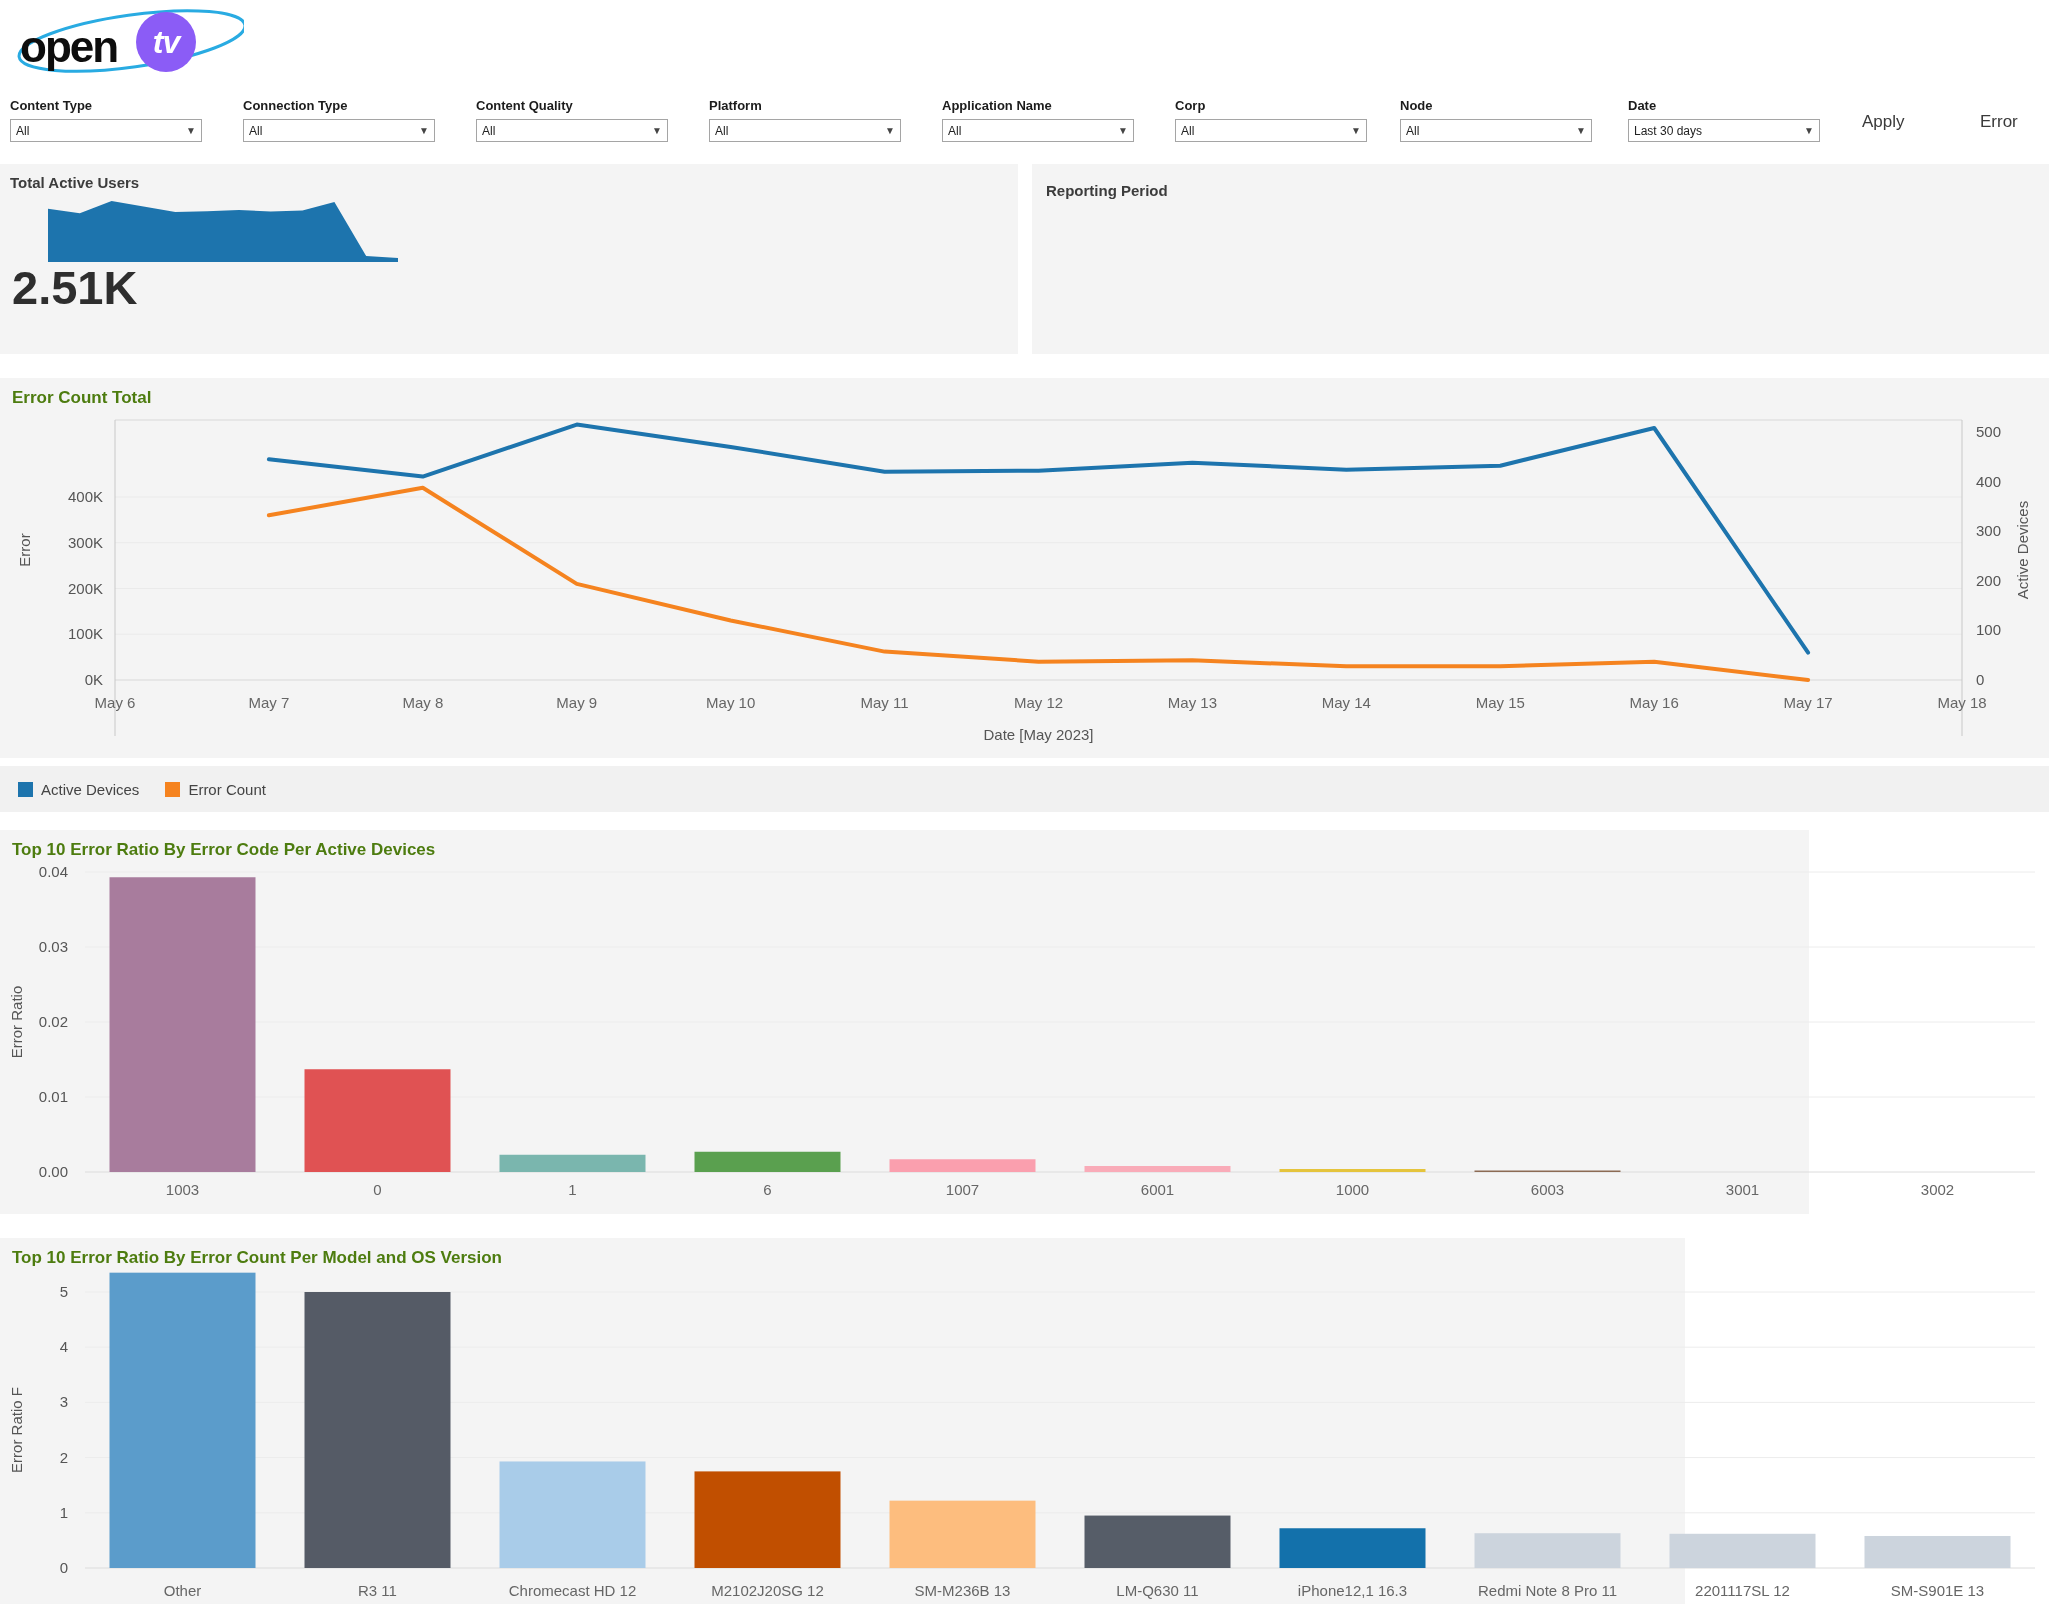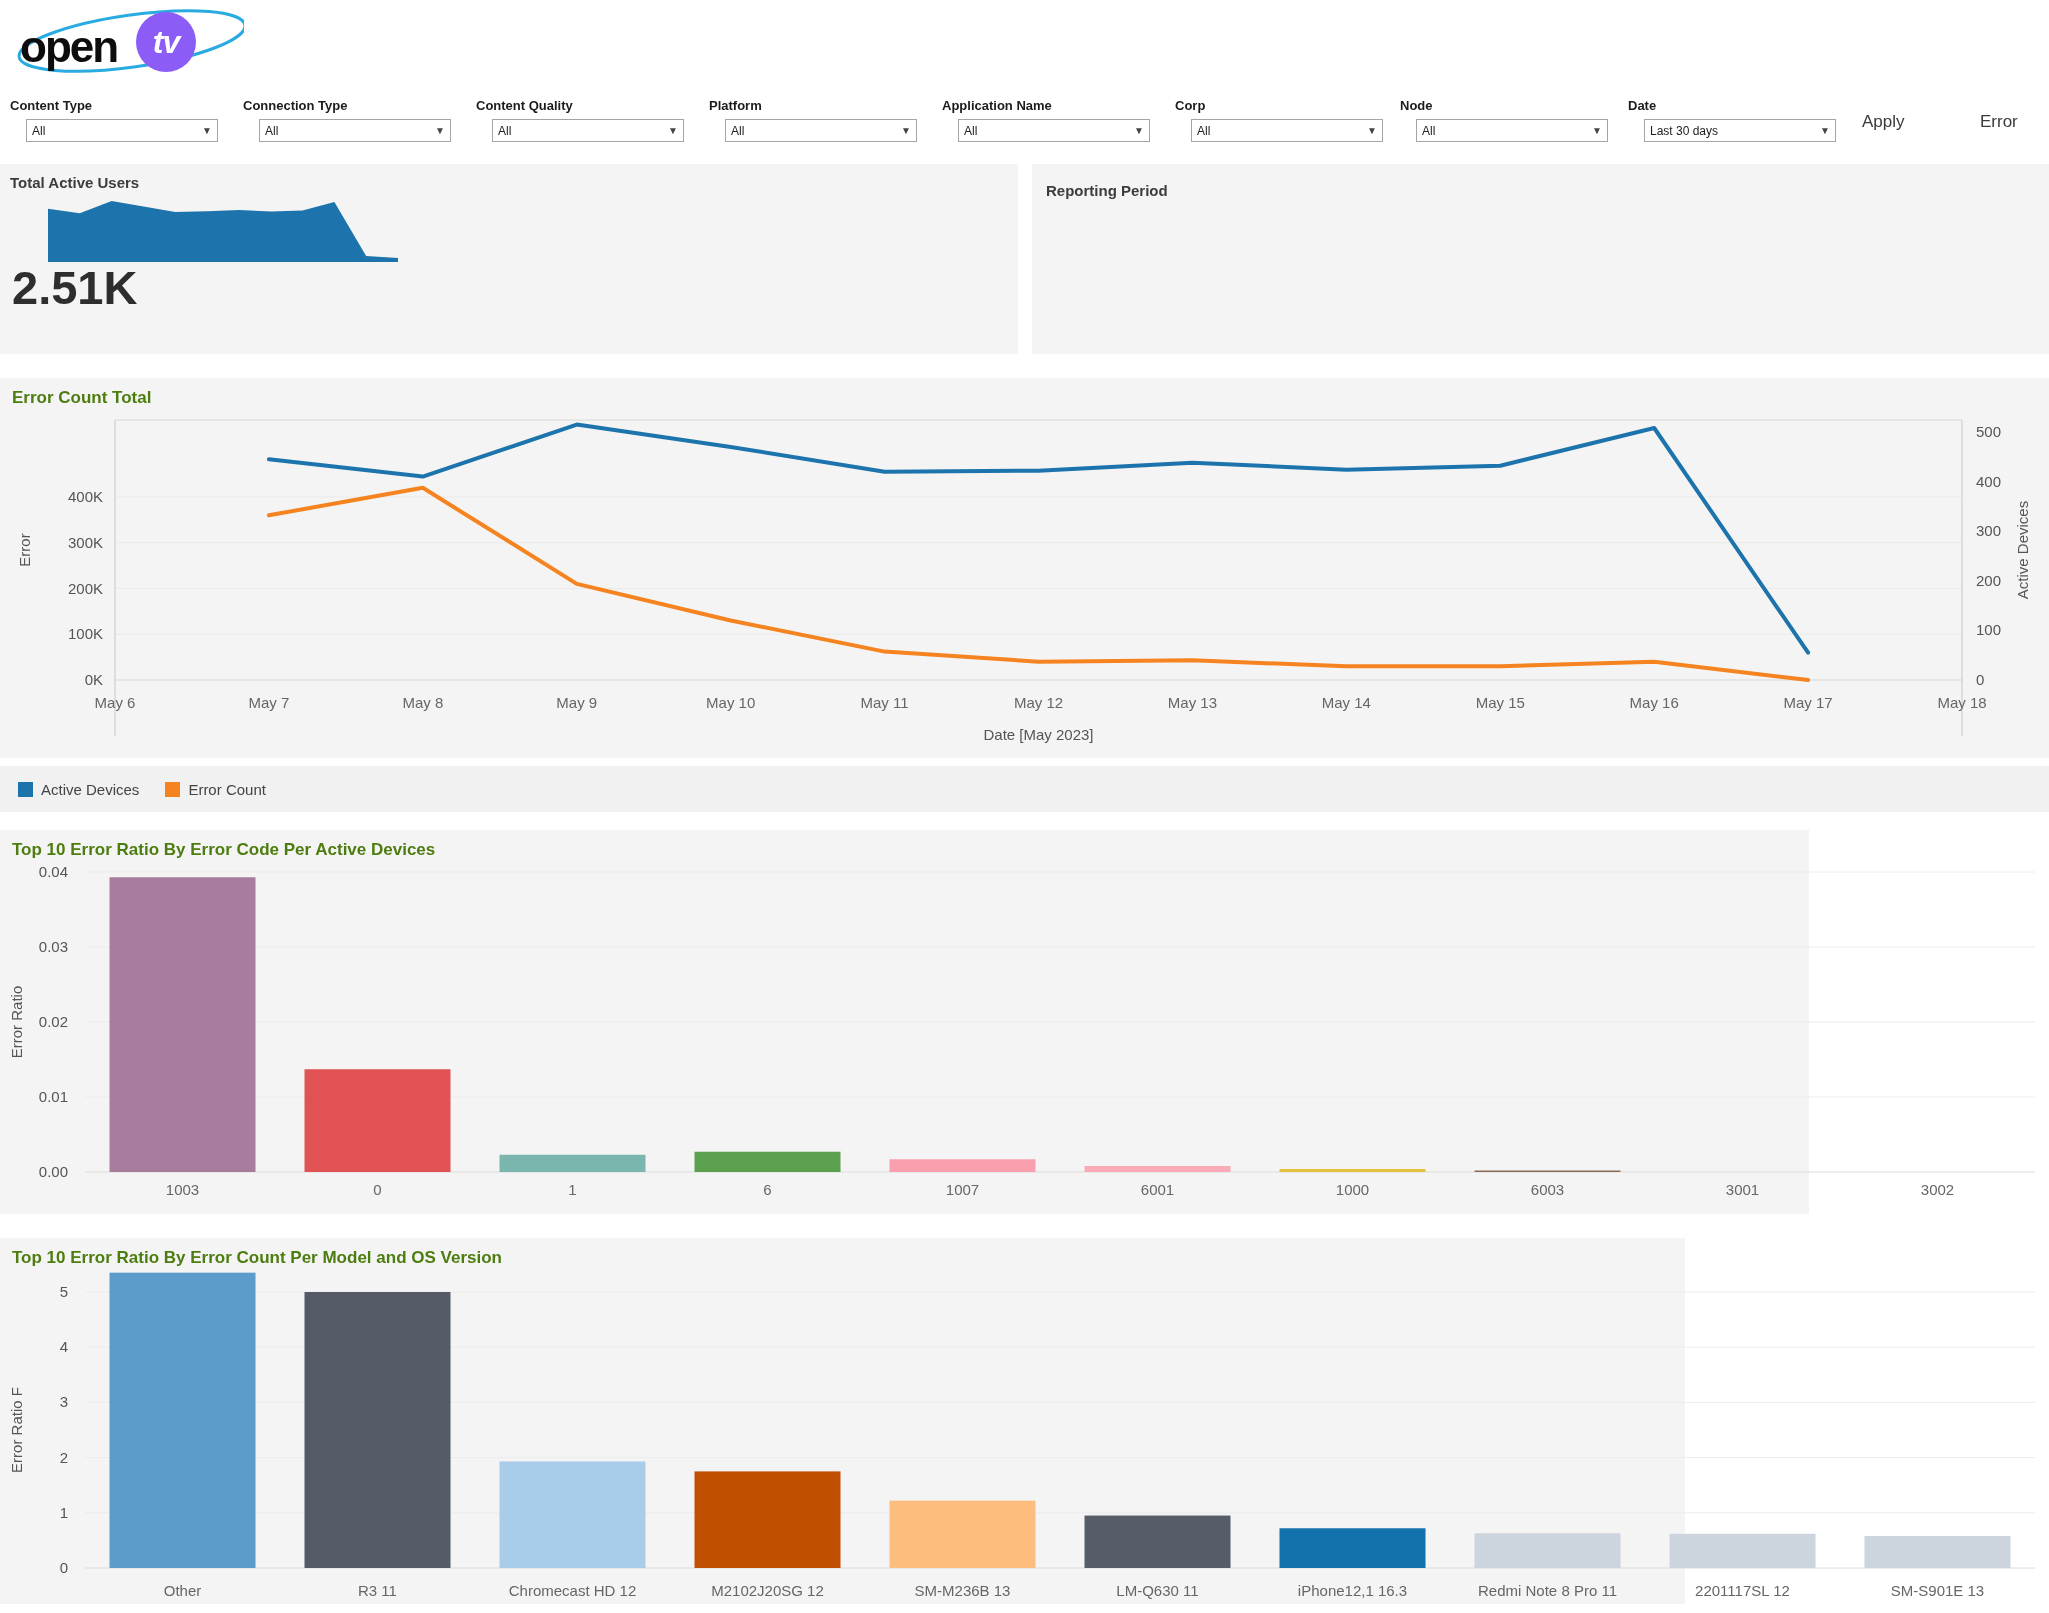--- a/index.html
+++ b/index.html
@@ -11,21 +11,21 @@
   #logo{left:14px;top:8px;width:230px;height:68px;}
   #logo-swoosh{left:0;top:0;width:230px;height:68px;}
   .logo-open{position:absolute;left:6px;top:14px;font-size:44px;font-weight:800;color:#0d0d0d;letter-spacing:-2px;}
   .logo-circle{position:absolute;left:122px;top:4px;width:60px;height:60px;border-radius:50%;background:#8b5cf6;display:flex;align-items:center;justify-content:center;}
   .logo-circle span{color:#fff;font-size:32px;font-weight:800;font-style:italic;letter-spacing:-1px;}
   #page-title{left:266px;top:20px;font-size:31px;font-weight:bold;color:#1b2d5e;}
 
   
   .filter-group{position:absolute;top:98px;width:200px;}
   .filter-label{font-size:13px;font-weight:bold;color:#1c1c1c;margin-bottom:6px;}
-  .select{width:192px;height:23px;border:1px solid #a5a5a5;background:#fff;display:flex;align-items:center;justify-content:space-between;padding:0 5px;box-sizing:border-box;cursor:default;margin-left:16px;}
+  .select{width:192px;height:23px;border:1px solid #a5a5a5;background:#fff;display:flex;align-items:center;justify-content:space-between;padding:0 5px;box-sizing:border-box;cursor:default;}
   .select .val{font-size:12px;color:#222;}
   .select .arrow{font-size:10px;color:#444;}
   .action-btn{position:absolute;top:112px;font-size:17px;color:#3a3a3a;cursor:pointer;}
 
   
   .card{background:#f4f4f4;}
   #card-users{left:0;top:164px;width:1018px;height:190px;}
   #card-period{left:1032px;top:164px;width:1017px;height:190px;}
   .card-title{position:absolute;left:10px;top:10px;font-size:15px;font-weight:bold;color:#3c3c3c;}
   #spark{position:absolute;left:48px;top:28px;width:350px;height:72px;}

